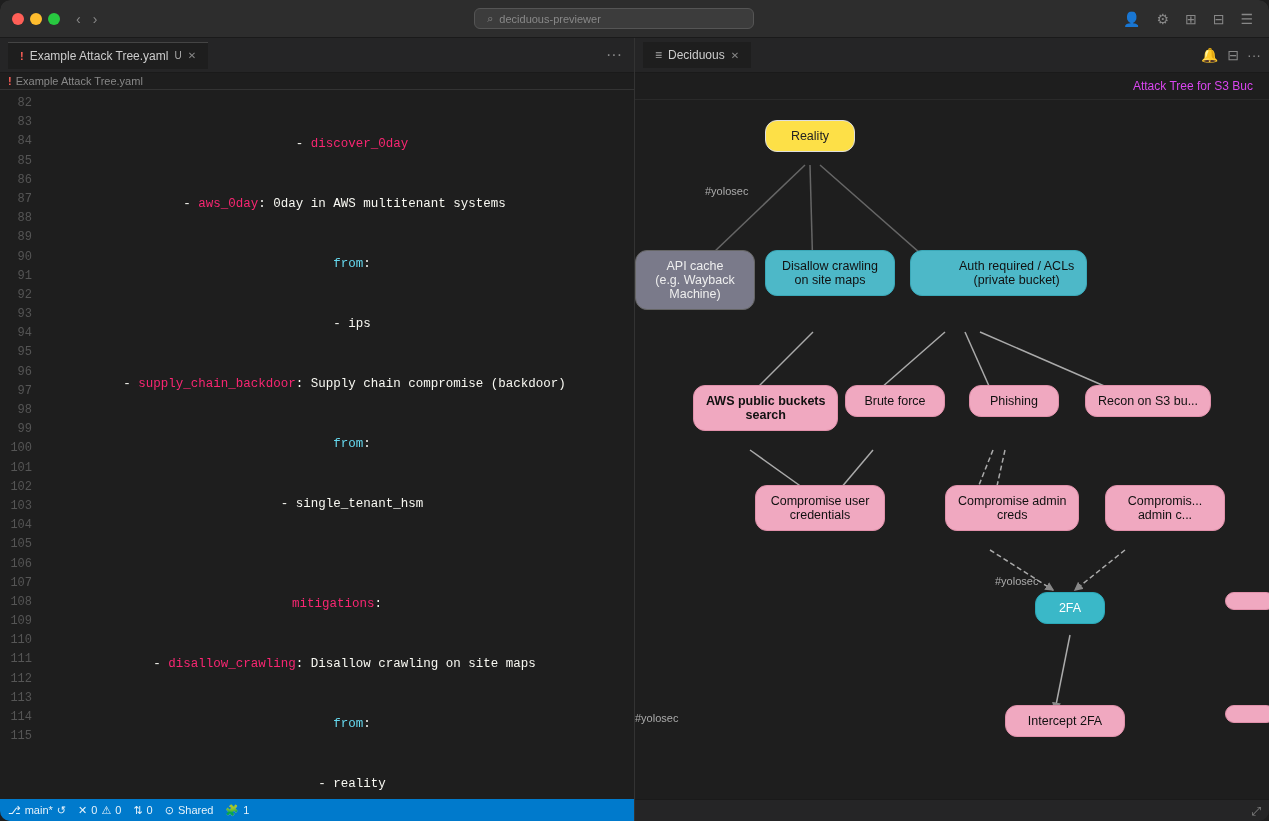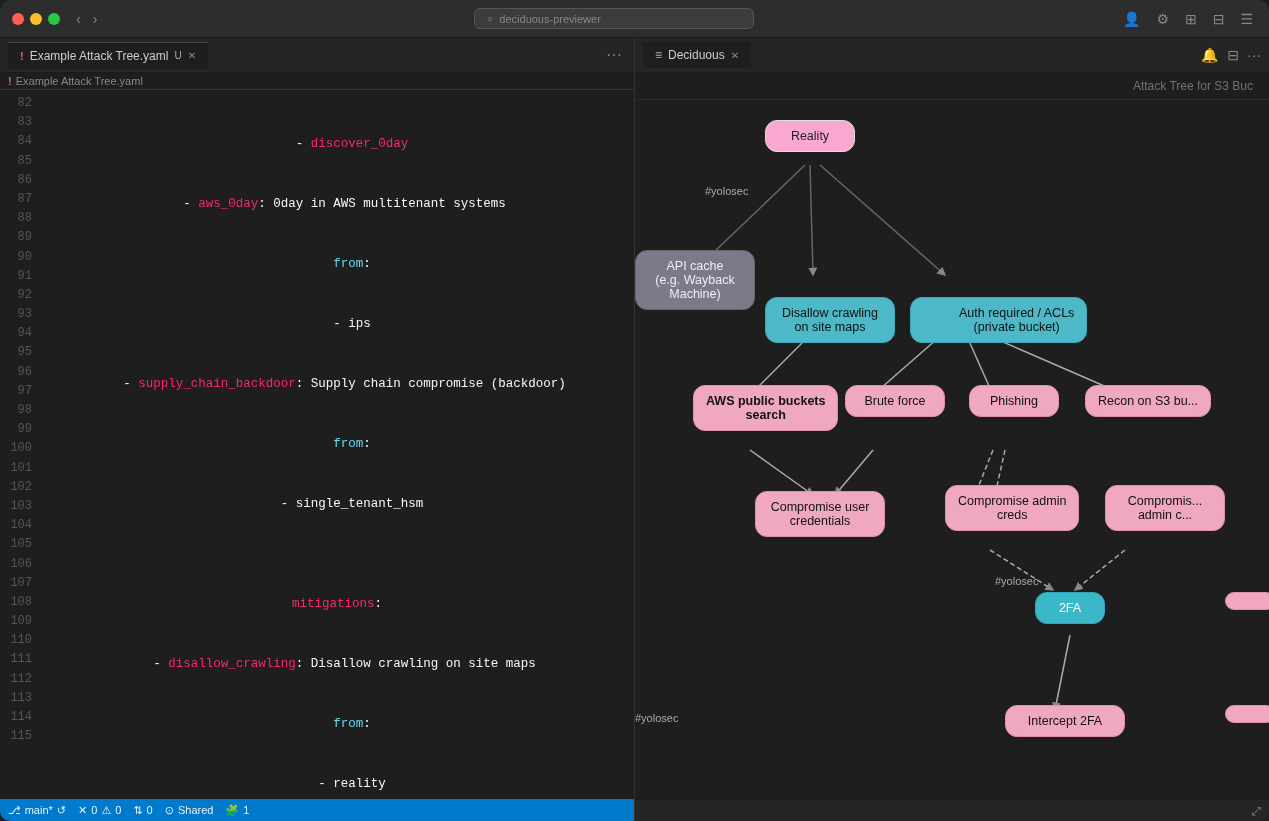--- a/index.html
+++ b/index.html
@@ -235,21 +235,21 @@
       background: none;
       border: none;
       color: #888;
       cursor: pointer;
       font-size: 14px;
     }
 
     .diagram-header {
       padding: 6px 16px;
       font-size: 12px;
-      color: #737373;
+      color: #d946ef;
       text-align: right;
       border-bottom: 1px solid #2a2a2a;
     }
 
     .diagram-canvas {
       flex: 1;
       position: relative;
       overflow: hidden;
       background: #1e1e1e;
     }
@@ -270,29 +270,28 @@
       border-radius: 12px;
       padding: 8px 12px;
       text-align: center;
       font-size: 12.5px;
       font-weight: 500;
       cursor: pointer;
       min-width: 80px;
     }
 
     .node-white {
-      background: #f9a8d4;
+      background: #fde047;
       color: #222;
       border: 1px solid #ddd;
     }
     .node-blue {
       background: #4db8c8;
       color: #111;
       border: 1px solid #3aa8b8;
-      margin-top: 47px;
     }
     .node-pink {
       background: #f0a8c0;
       color: #111;
       border: 1px solid #e090aa;
     }
     .node-gray {
       background: #7a7a8a;
       color: #eee;
       border: 1px solid #666;
@@ -543,21 +542,21 @@
         </div>
 
         <div class="node node-pink" style="left:334px; top:285px; min-width:90px;">
           <span>Phishing</span>
         </div>
 
         <div class="node node-pink" style="left:450px; top:285px; min-width:120px; overflow:hidden; text-overflow:ellipsis;">
           <span>Recon on S3 bu...</span>
         </div>
 
-        <div class="node node-pink" style="left:120px; top:385px; min-width:130px;margin-top:6px;">
+        <div class="node node-pink" style="left:120px; top:385px; min-width:130px;">
           <span>Compromise user<br>credentials</span>
         </div>
 
         <div class="node node-pink" style="left:310px; top:385px; min-width:130px;">
           <span>Compromise admin<br>creds</span>
         </div>
 
         <div style="position:absolute; left:360px; top:475px; font-size:11px; color:#aaa;">#yolosec</div>
 
         <div class="node node-pink" style="left:470px; top:385px; min-width:120px; overflow:hidden;">

